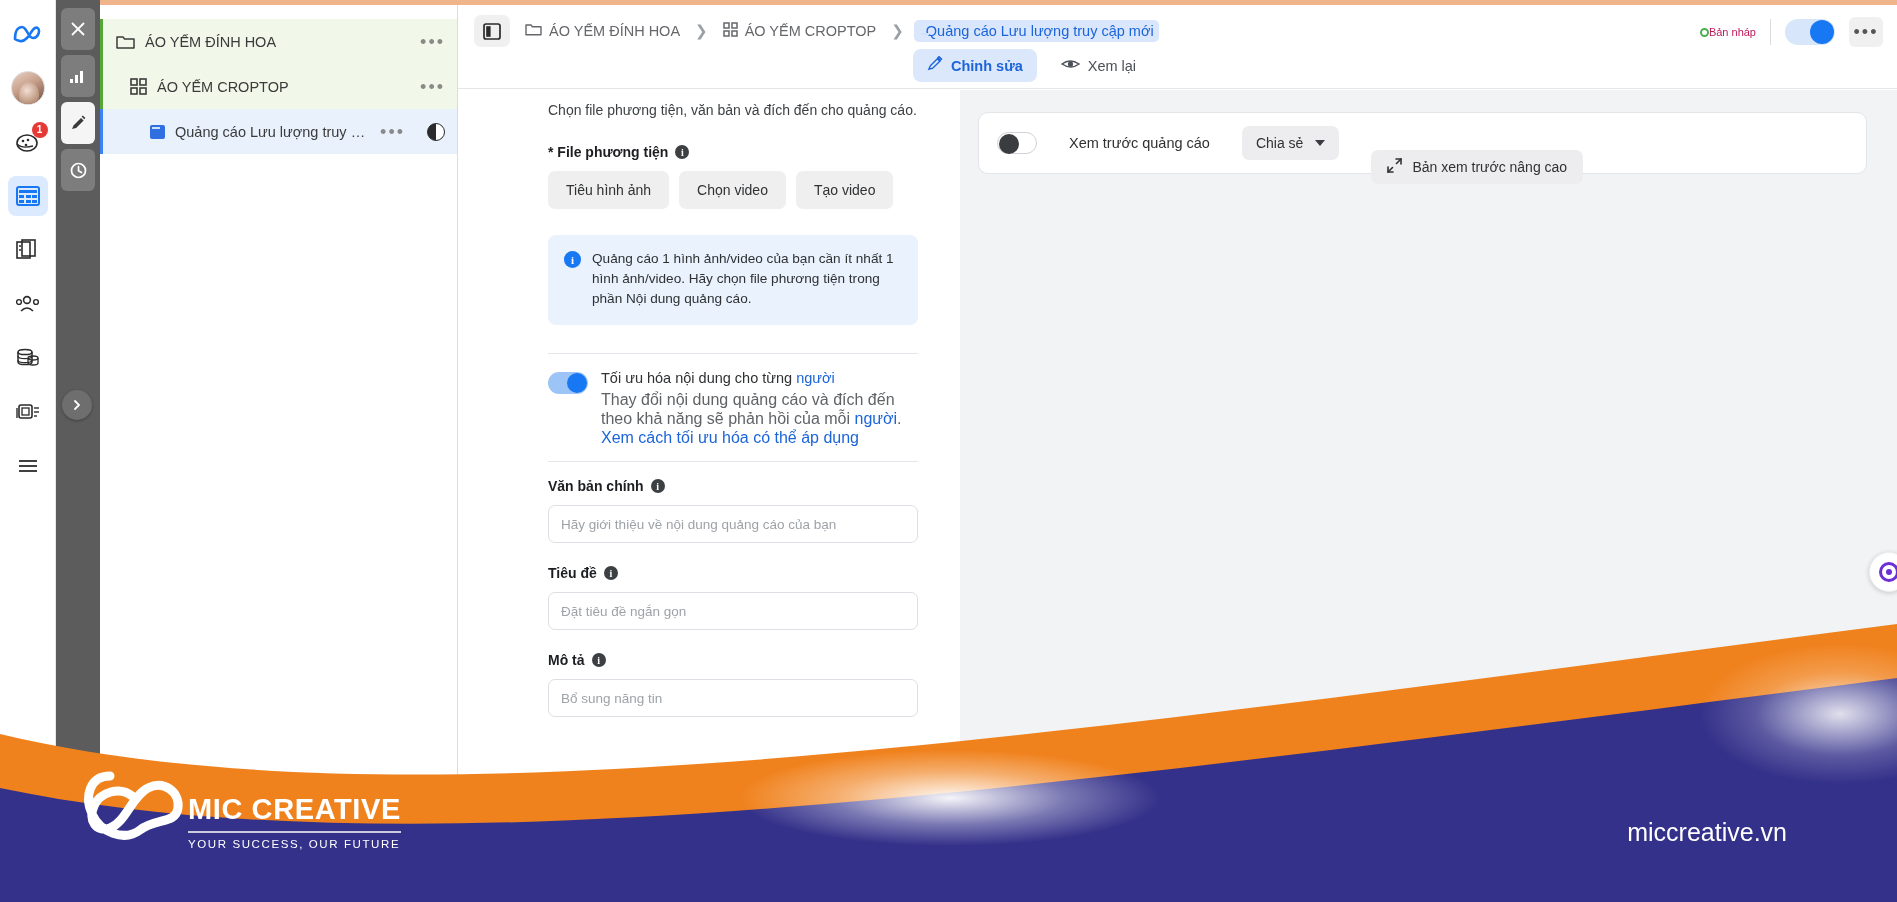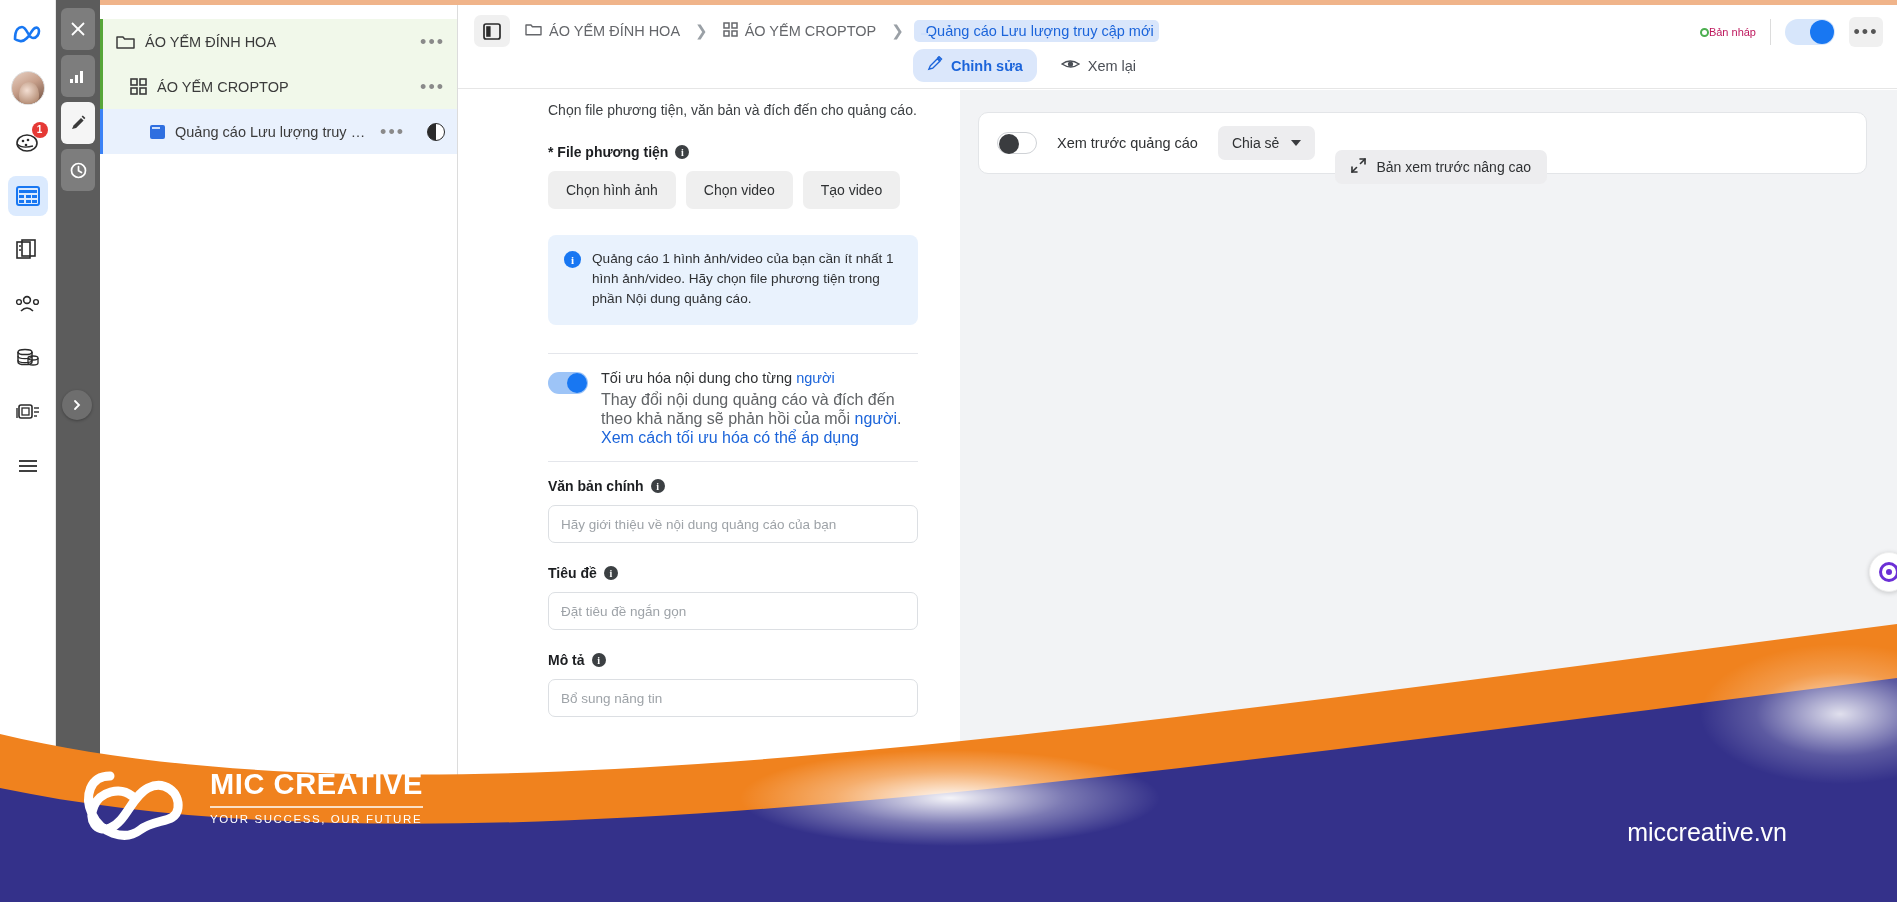--- a/index.html
+++ b/index.html
@@ -124,21 +124,21 @@
   .hdr-more {
     width:34px;height:30px;border-radius:6px;background:#f0f0f0;
     display:flex;align-items:center;justify-content:center;color:#555;
     font-size:18px; letter-spacing:2px; line-height:6px;
   }
   .tabs { position:absolute; left:455px; top:44px; display:flex; gap:10px; align-items:center; }
   .tab {
     display:flex; align-items:center; gap:8px; padding:7px 14px;
     border-radius:8px; font-size:14.5px; color:#4b4f56;
   }
-  .tab.active { background:#dbe7fb; color:#1b64da; font-weight:700;border-radius:11px; }
+  .tab.active { background:#dbe7fb; color:#1b64da; font-weight:700; }
 
   
   .body-split { position:absolute; left:0; top:85px; right:0; bottom:0; display:flex; }
   .form-col {
     width:502px; flex:0 0 502px; padding:0 0 16px 0; background:#fff;
     overflow:hidden; position:relative;
   }
   .form-inner { padding:12px 42px 0 90px; }
   .lead { font-size:14px; color:#3d4043; margin-bottom:26px; }
   .fld-label {
@@ -176,39 +176,39 @@
   .inp {
     width:370px; height:38px; border:1px solid #dcdfe3; border-radius:7px;
     background:#fff; display:flex; align-items:center; padding:0 12px;
     font-size:13.5px; color:#9ea3a8;
   }
 
   
   .prev-col { flex:1 1 auto; background:#f2f3f5; padding:22px 30px 0 18px; }
   .prev-card {
     background:#fff; border:1px solid #e3e5e8; border-radius:10px;
-    height:62px; display:flex; align-items:center; padding:0 18px; gap:20px;
+    height:62px; display:flex; align-items:center; padding:0 18px; gap:32px;
     max-width:1100px;
   }
   .sw-off { width:40px;height:22px;border-radius:11px;background:#fff;border:1px solid #cfd2d6; position:relative; flex:0 0 auto;}
   .sw-off .knob { position:absolute; left:1px; top:1px; width:20px;height:20px;border-radius:50%;background:#3a3c3f; }
   .prev-lbl { font-size:14.5px; color:#2f3133; }
   .sel {
     background:#ededef; border-radius:7px; height:34px; padding:0 14px;
     display:flex; align-items:center; gap:12px; font-size:14px; color:#2f3133;
   }
   .caret { width:0;height:0;border-left:5px solid transparent;border-right:5px solid transparent;border-top:6px solid #3a3c3f; }
   .adv {
     background:#ededef; border-radius:7px; height:34px; padding:0 16px;
     display:flex; align-items:center; gap:10px; font-size:14px; color:#2f3133;margin-top:48px;
   }
 
   
   .wm { position:absolute; left:0; bottom:0; width:1897px; height:300px; pointer-events:none; z-index:40; }
-  .wm-logo { position:absolute; left:80px; bottom:52px; display:flex; align-items:flex-start; gap:22px; z-index:41;}
+  .wm-logo { position:absolute; left:80px; bottom:52px; display:flex; align-items:flex-end; z-index:41;}
   .wm-txt { color:#fff; }
   .wm-name { font-size:29px; font-weight:700; letter-spacing:.6px; }
   .wm-rule { height:1.6px; background:rgba(255,255,255,.75); margin:5px 0 5px 0; }
   .wm-tag { font-size:11.5px; letter-spacing:1.6px; }
   .wm-url {
     position:absolute; right:110px; bottom:55px; color:#fff; font-size:25px; z-index:41;
   }
   .chat-bubble {
     position:absolute; right:-12px; bottom:310px; width:40px; height:40px; border-radius:50%;
     background:#fff; border:1px solid #eee; box-shadow:0 1px 5px rgba(0,0,0,.18);
@@ -465,21 +465,21 @@
       <div class="form-col">
         <div class="form-inner">
           <div class="lead">Chọn file phương tiện, văn bản và đích đến cho quảng cáo.</div>
 
           <div class="fld-label">
             <span>* File phương tiện</span>
             <span class="info-i">i</span>
           </div>
 
           <div class="btn-row">
-            <div class="gbtn">Chọn hình ảnh</div>
+            <div class="gbtn">Tiêu hình ảnh</div>
             <div class="gbtn">Chọn video</div>
             <div class="gbtn">Tạo video</div>
           </div>
 
           <div class="notice">
             <span class="notice-ic">i</span>
             <span class="notice-tx">Quảng cáo 1 hình ảnh/video của bạn cần ít nhất 1 hình ảnh/video. Hãy chọn file phương tiện trong phần Nội dung quảng cáo.</span>
           </div>
 
           <div class="hr"></div>

